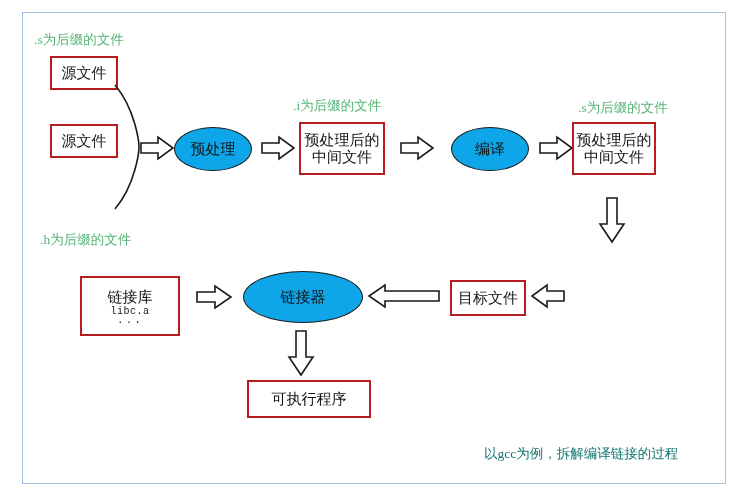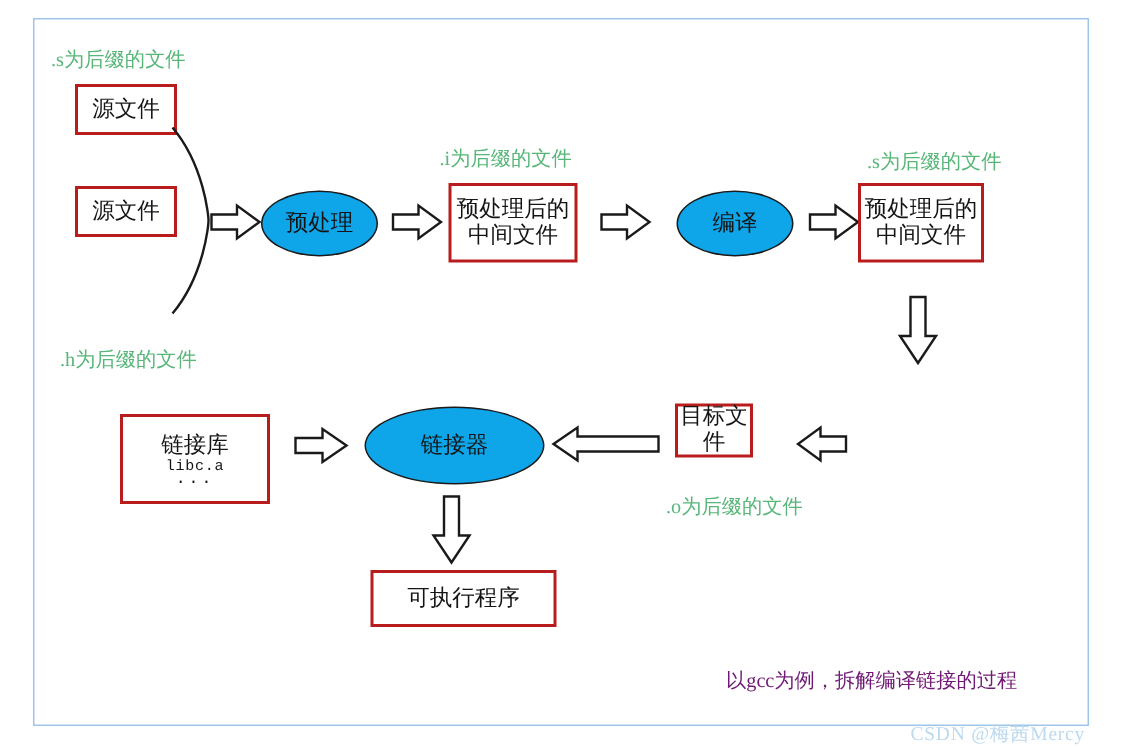--- a/index.html
+++ b/index.html
@@ -64,21 +64,21 @@
   
   .glabel {
     position: absolute;
     color: #57b678;
     font-size: 13.5px;
     white-space: nowrap;
     font-family: "Liberation Serif", "DejaVu Serif", serif;
   }
   .caption {
     position: absolute;
-    color: #701a75;
+    color: #0f766e;
     font-size: 13.5px;
     white-space: nowrap;
   }
   .watermark {
     position: absolute;
     color: #bcd9ee;
     font-size: 13px;
     white-space: nowrap;
     letter-spacing: 0.5px;
   }
@@ -108,21 +108,20 @@
   <div id="frame"></div>
 
   <div class="glabel" style="left:34px; top:31px;">.s为后缀的文件</div>
 
   <div class="glabel" style="left:40px; top:231px;">.h为后缀的文件</div>
 
   <div class="glabel" style="left:293px; top:97px;">.i为后缀的文件</div>
 
   <div class="glabel" style="left:578px; top:99px;">.s为后缀的文件</div>
 
-  <div class="glabel" style="left:444px; top:329px;">.o为后缀的文件</div>
 
   <div class="node box" style="left:50px; top:56px; width:68px; height:34px;">
     <span>源文件</span>
   </div>
 
   <div class="node box" style="left:50px; top:124px; width:68px; height:34px;">
     <span>源文件</span>
   </div>
 
 
@@ -180,21 +179,21 @@
     </svg>
   </div>
 
 
   <div class="arrow" style="left:531px; top:284px;">
     <svg width="34" height="24" viewBox="0 0 34 24">
       <path d="M33,7 L16,7 L16,1 L1,12 L16,23 L16,17 L33,17 Z"></path>
     </svg>
   </div>
 
-  <div class="node box" style="left:450px; top:269px; width:52px; height:36px;">
+  <div class="node box" style="left:450px; top:280px; width:76px; height:36px;">
     <span>目标文件</span>
   </div>
 
   <div class="arrow" style="left:368px; top:284px;">
     <svg width="72" height="24" viewBox="0 0 72 24">
       <path d="M71,7 L17,7 L17,1 L1,12 L17,23 L17,17 L71,17 Z"></path>
     </svg>
   </div>
 
   <div class="node ellipse" style="left:243px; top:271px; width:120px; height:52px;">
@@ -218,15 +217,14 @@
       <path d="M8,1 L18,1 L18,27 L25,27 L13,45 L1,27 L8,27 Z"></path>
     </svg>
   </div>
 
   <div class="node box" style="left:247px; top:380px; width:124px; height:38px;">
     <span>可执行程序</span>
   </div>
 
   <div class="caption" style="left:484px; top:445px;">以gcc为例，拆解编译链接的过程</div>
 
-  <div class="watermark" style="left:607px; top:480px;">CSDN @梅茜Mercy</div>
 
 </div>
 
 </body></html>

